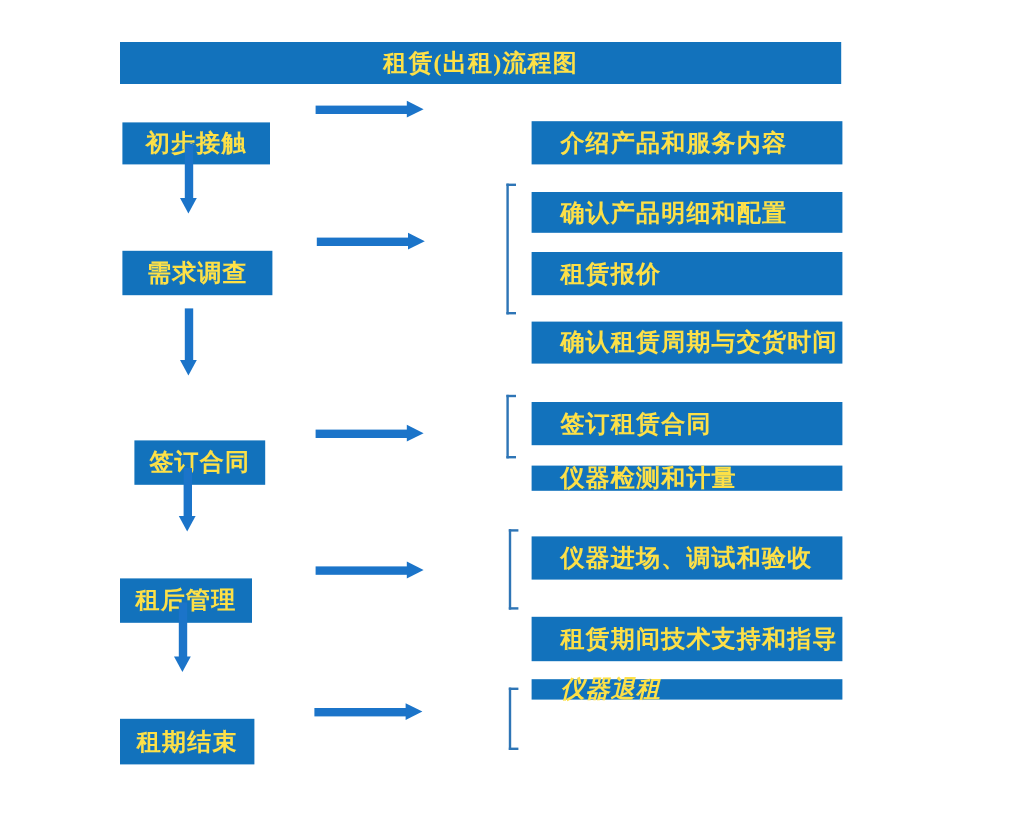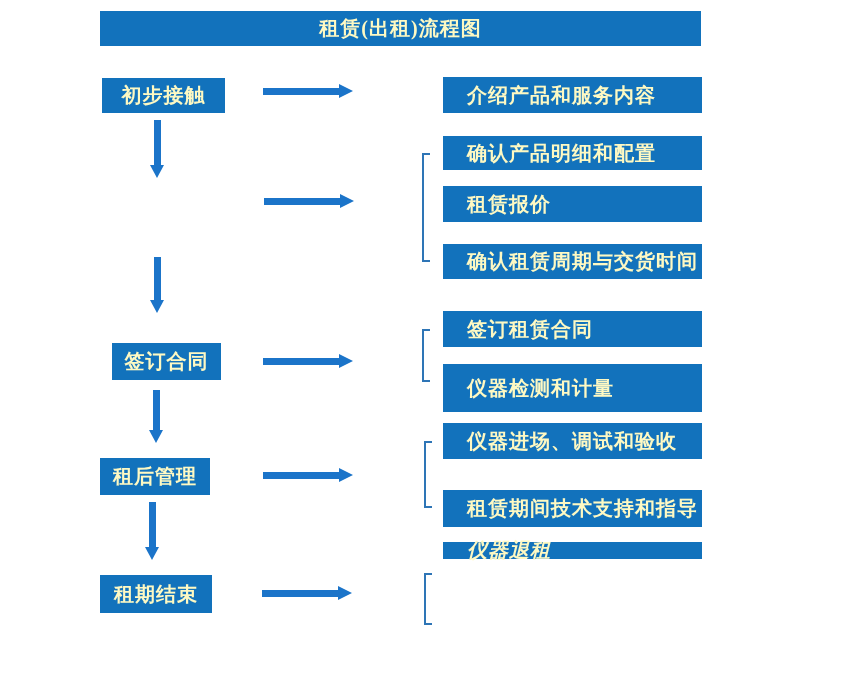--- a/index.html
+++ b/index.html
@@ -6,27 +6,28 @@
   #canvas{
     position:relative;
     width:844px;height:688px;
     background:#ffffff;
     font-family:"Liberation Serif","DejaVu Serif",serif;
     overflow:hidden;
   }
   .box{
     position:absolute;
     background:#1272bc;
-    color:#fef9c3;
+    color:#fde047;
     font-weight:bold;
     font-size:20px;
     letter-spacing:1px;
     display:flex;
     align-items:center;
     box-sizing:border-box;
+    margin-top:24px;
   }
   .title-bar{
     left:100px;top:11px;width:601px;height:35px;
     justify-content:center;
     font-size:20px;
   }
   .stage{justify-content:center;}
   .item{padding-left:24px;}
 
   
@@ -36,21 +37,21 @@
   #s3{left:100px;top:458px;width:110px;height:37px;}
   #s4{left:100px;top:575px;width:112px;height:38px;}
 
   
   .item{left:443px;width:259px;}
   #i0-0{top:77px;height:36px;}
   #i1-0{top:136px;height:34px;}
   #i1-1{top:186px;height:36px;}
   #i1-2{top:244px;height:35px;}
   #i2-0{top:311px;height:36px;}
-  #i2-1{top:364px;height:48px;font-family:Liberation Serif, serif;}
+  #i2-1{top:364px;height:21px;font-family:Liberation Serif, serif;}
   #i3-0{top:423px;height:36px;}
   #i3-1{top:490px;height:37px;}
   #i4-0{top:542px;height:17px;font-style:italic;}
   #i4-1{top:608px;height:37px;}
 
   
   .harrow{position:absolute;width:90px;height:15px;}
   .harrow .shaft{position:absolute;left:0;top:4px;width:77px;height:7px;background:#1b74c9;}
   .harrow .head{position:absolute;right:0;top:0;width:0;height:0;
     border-top:7.5px solid transparent;border-bottom:7.5px solid transparent;
@@ -85,20 +86,21 @@
   #b4{left:424px;top:573px;height:52px;}
 </style>
 </head>
 <body>
 
 <div id="canvas">
 
   <div class="box title-bar">租赁(出租)流程图</div>
 
   <div class="box stage" id="s0">初步接触</div>
+  <div class="box stage" id="s1">需求调查</div>
   <div class="box stage" id="s2">签订合同</div>
   <div class="box stage" id="s3">租后管理</div>
   <div class="box stage" id="s4">租期结束</div>
 
   <div class="varrow" id="v0">
       <div class="shaft"></div>
       <div class="head"></div>
     </div>
   <div class="varrow" id="v1">
       <div class="shaft"></div>

